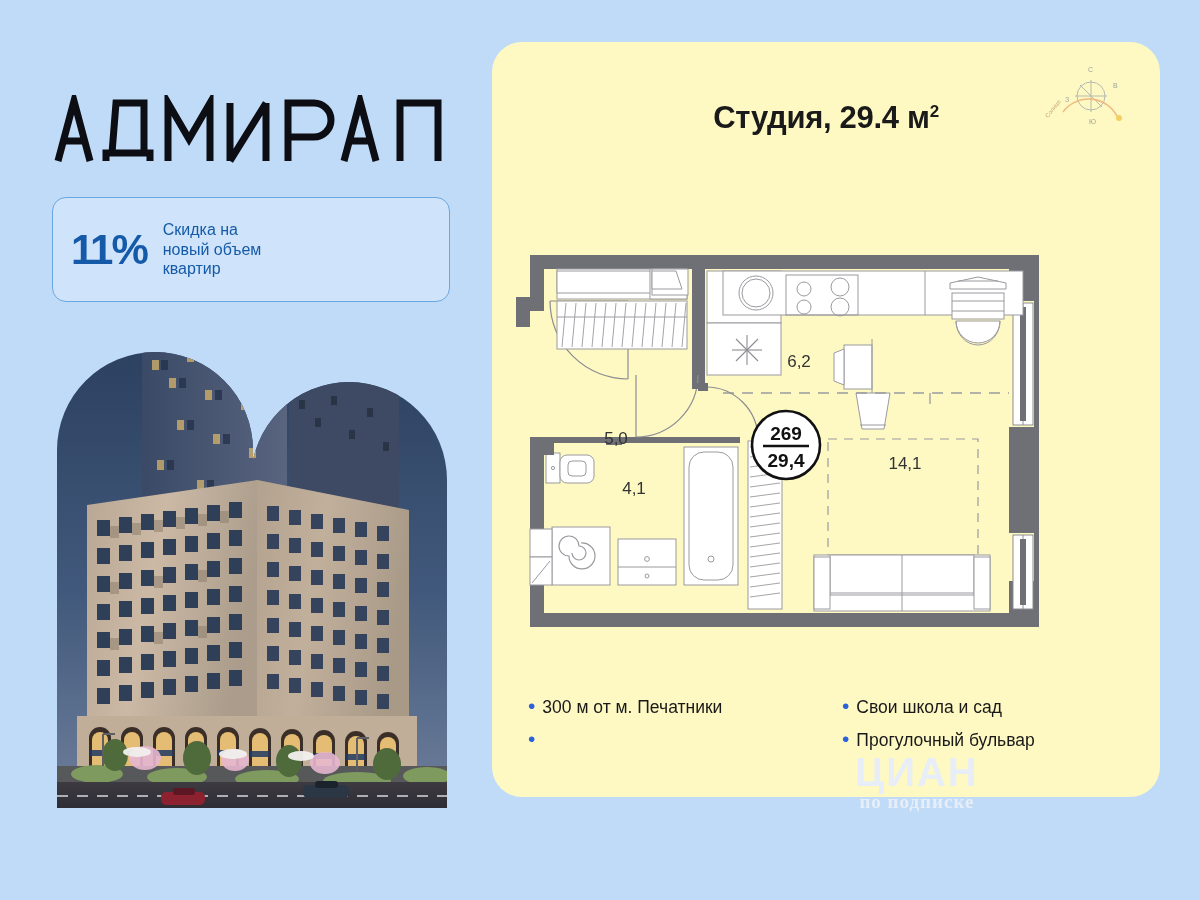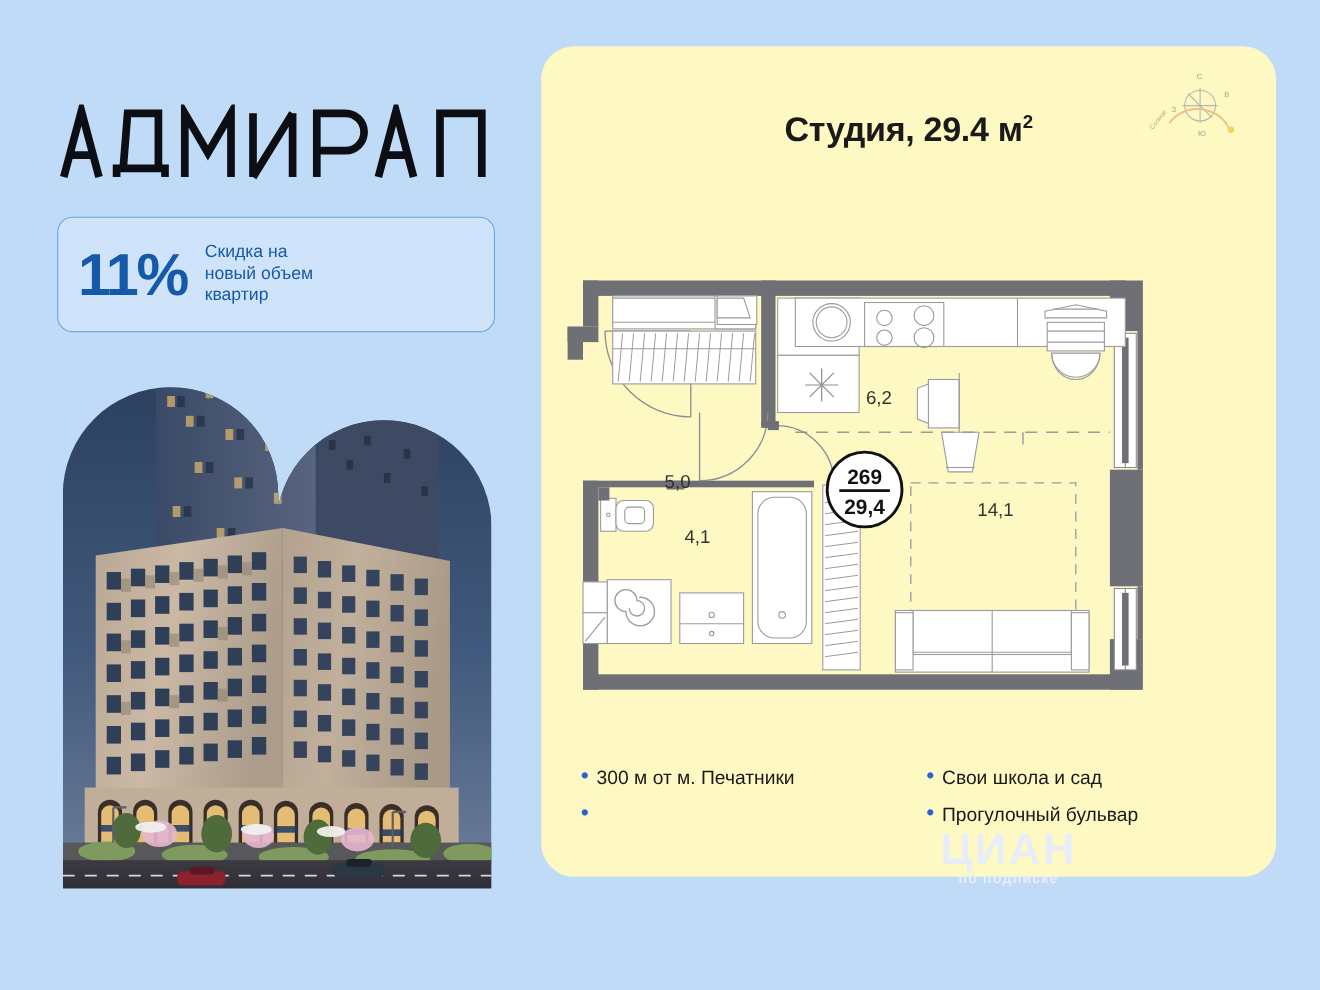--- a/index.html
+++ b/index.html
@@ -22,21 +22,21 @@
 
   .discount-badge {
     position: absolute; left: 52px; top: 197px;
     width: 398px; height: 105px;
     border: 1.6px solid #6aa6e0;
     border-radius: 14px;
     background: #cfe4fb;
     display: flex; align-items: center; padding: 0 18px;
   }
   .discount-pct {
-    font-size: 54px; font-weight: bold; color: #155aa8;
+    font-size: 42px; font-weight: bold; color: #155aa8;
     letter-spacing: -2px; line-height: 1; margin-right: 16px;
     white-space: nowrap;
   }
   .discount-text {
     font-size: 16px; color: #155aa8; line-height: 1.22;
     font-weight: 500;
   }
 
   .building-photo {
     position: absolute; left: 57px; top: 330px;
@@ -86,21 +86,21 @@
     color: #2962d9; font-size: 21px; line-height: 0.85;
     margin-right: 7px; flex-shrink: 0;
   }
 
   .watermark {
     position: absolute; left: 855px; top: 752px;
     font-size: 40px; font-weight: bold; color: #e8eef8;
     letter-spacing: 2px; line-height: 1.0; text-align: center;
     pointer-events: none;
   }
-  .watermark .wm-sub { font-size: 13px; letter-spacing: 1px; display: block; }
+  .watermark .wm-sub { font-size: 19px; letter-spacing: 1px; display: block; font-family: Liberation Serif, serif; }
 </style>
 </head>
 <body>
 
 <div class="page">
 
   <div class="left-panel">
 
     <div class="brand-logo">
       <svg viewBox="0 0 400 70" xmlns="http://www.w3.org/2000/svg">

